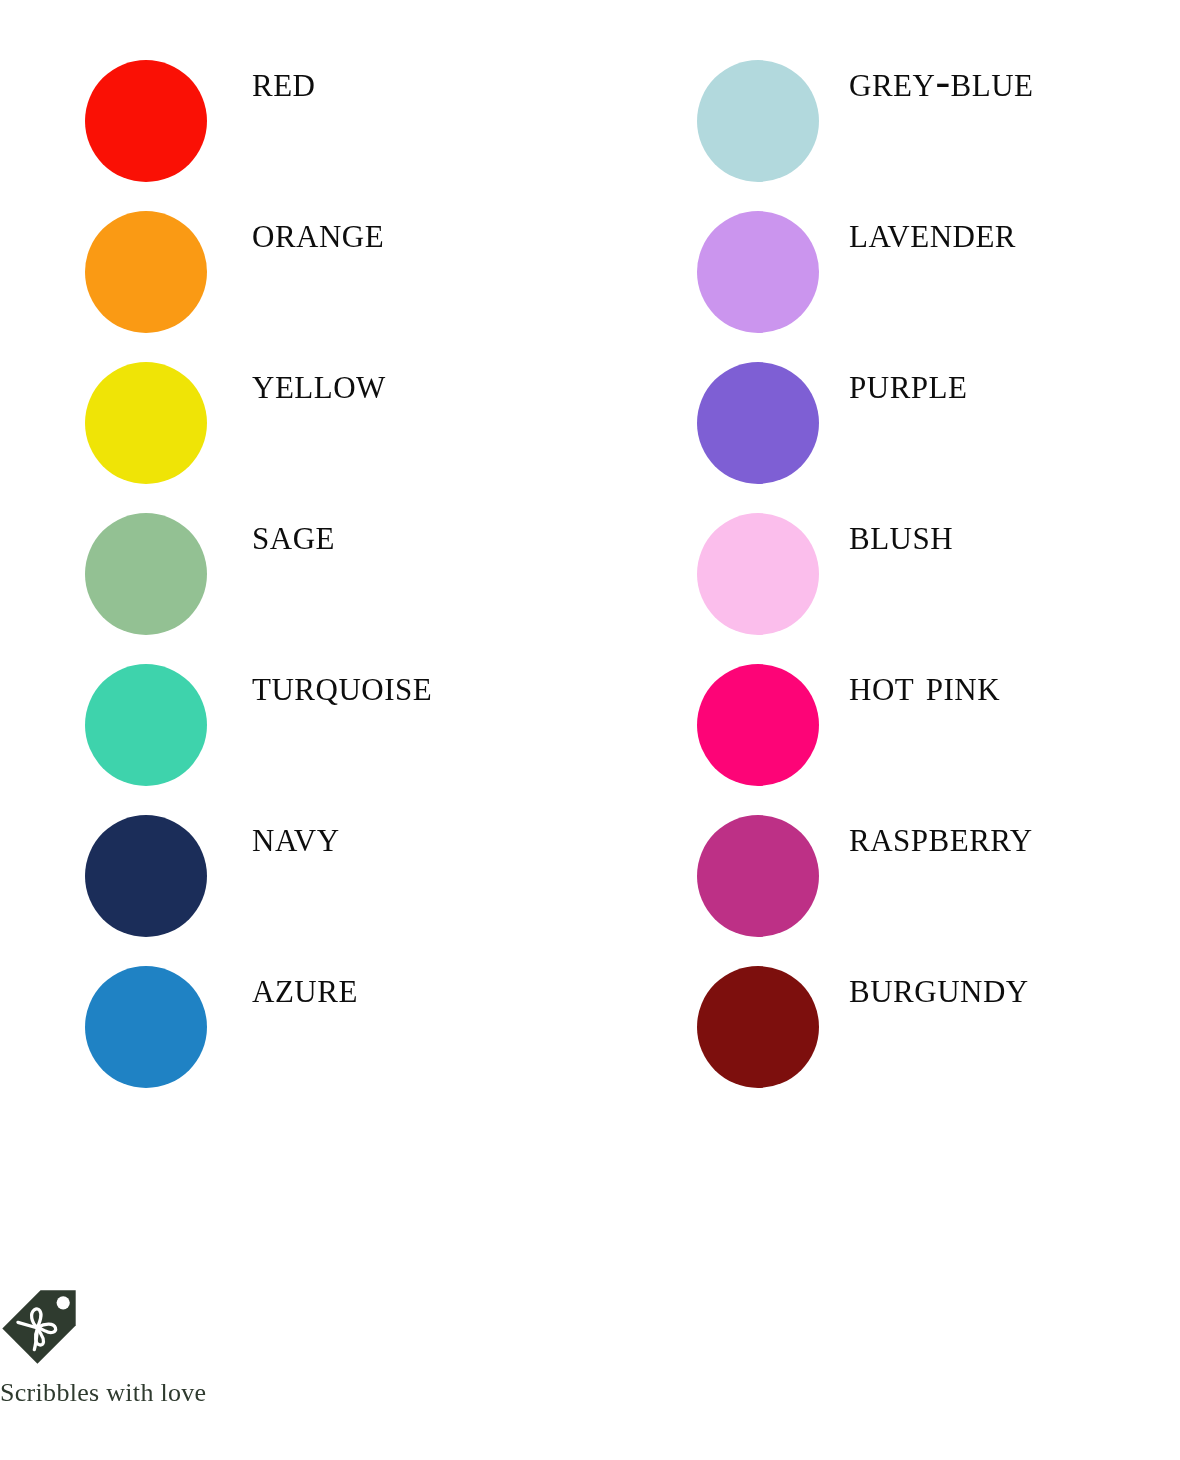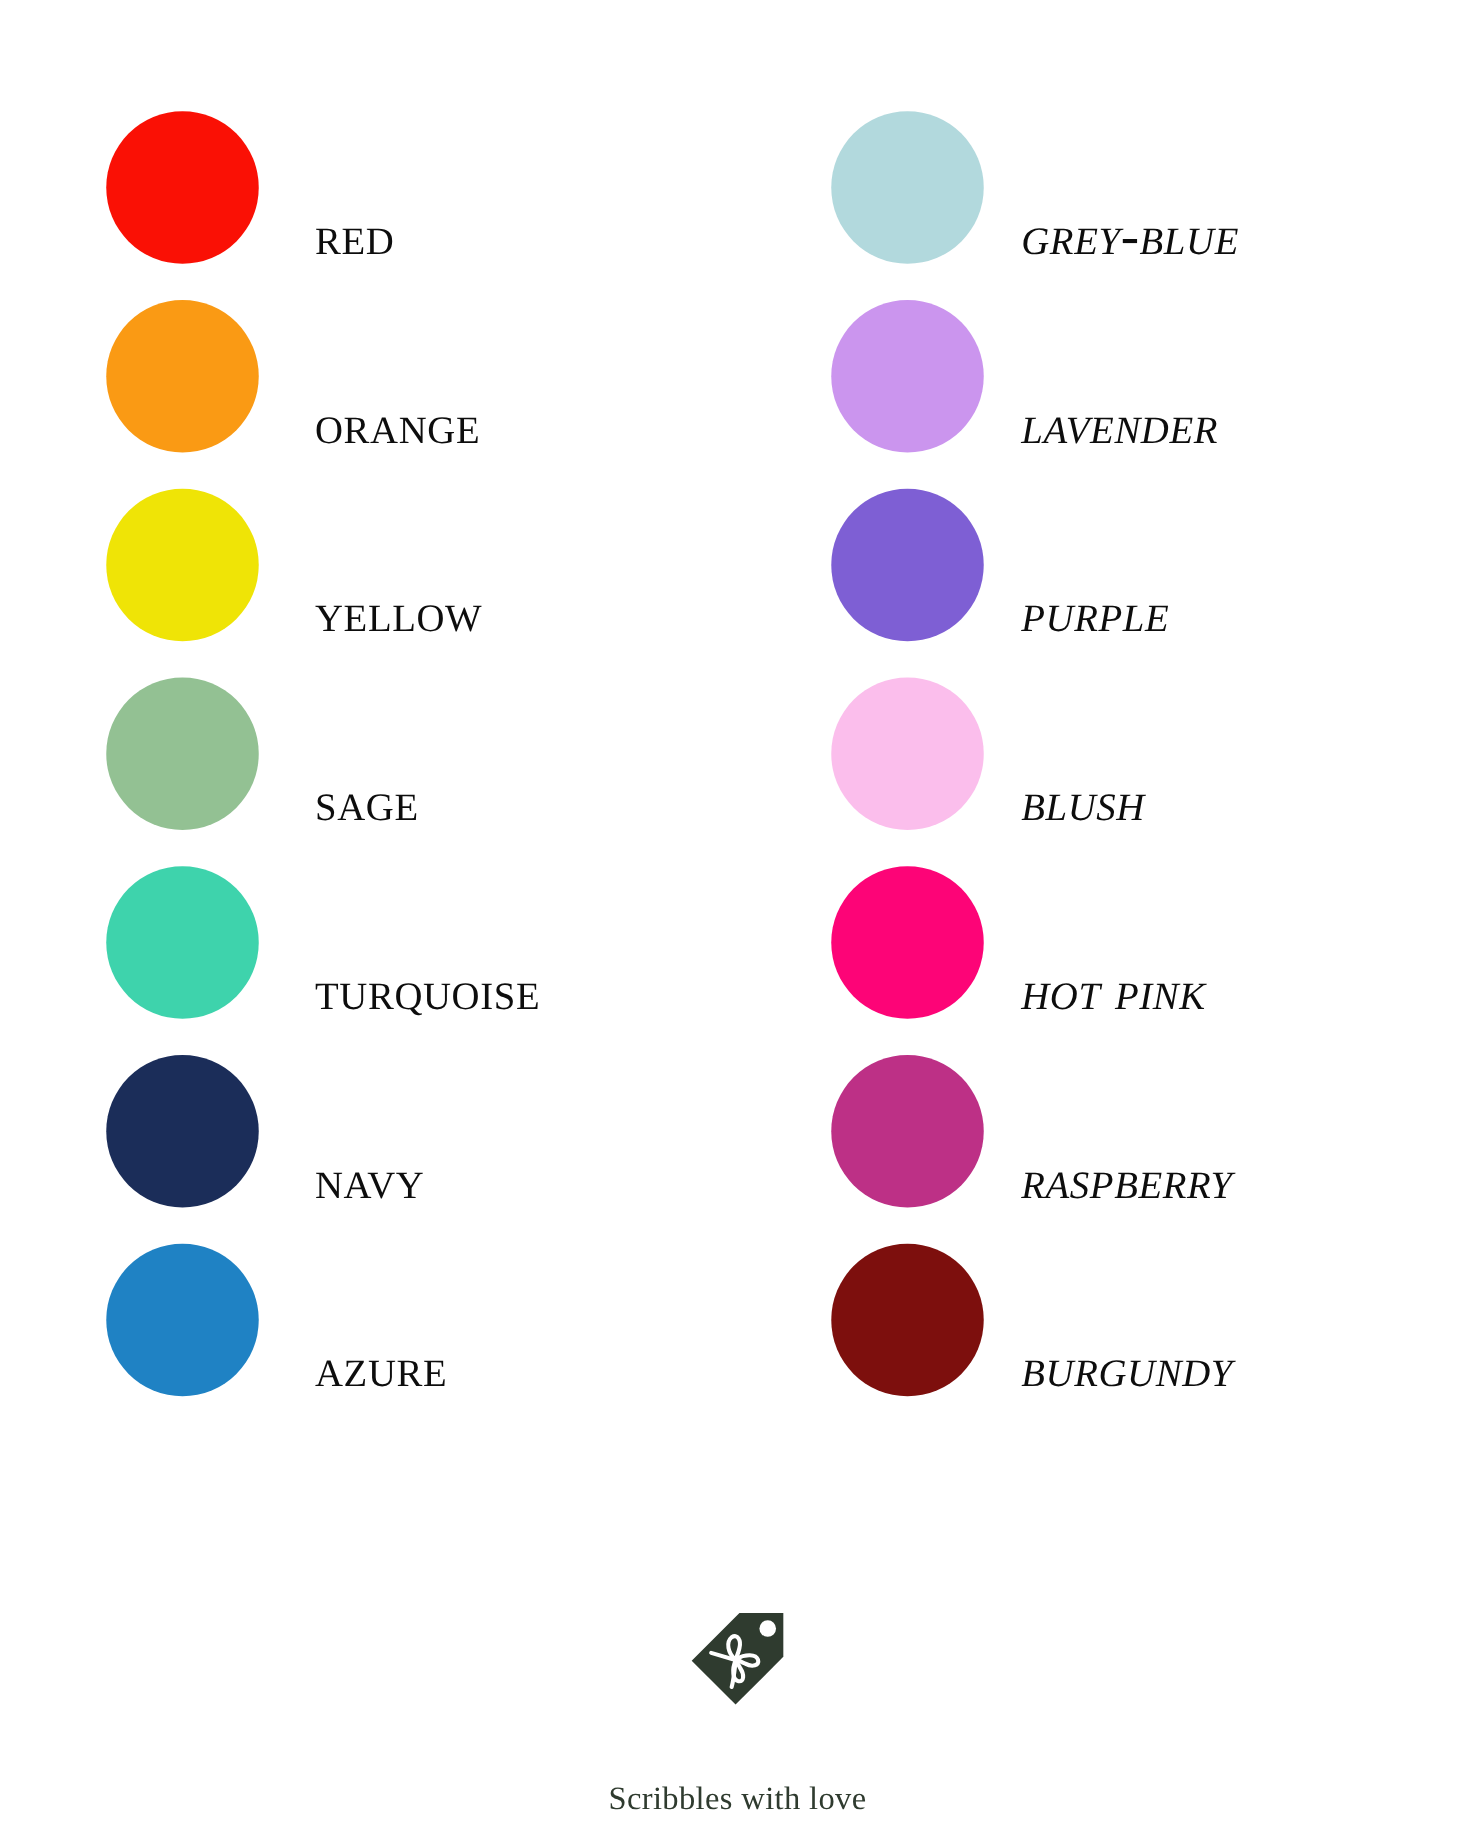--- a/index.html
+++ b/index.html
@@ -18,27 +18,27 @@
   #palette-sheet {
     position: absolute;
     inset: 0;
   }
 
   .swatch-column {
     position: absolute;
     top: 60px;
   }
   #column-left  { left: 85px; }
-  #column-right { left: 665px; font-style: italic; }
+  #column-right { left: 697px; }
 
   .swatch-row {
     position: relative;
     height: 151px;
     display: flex;
-    align-items: flex-end;
+    align-items: flex-start;
   }
 
   .swatch-dot {
     width: 122px;
     height: 122px;
     border-radius: 50%;
     flex: 0 0 122px;
     background: #cccccc;
   }
 
@@ -59,22 +59,20 @@
   #column-right .swatch-label { margin-left: 30px; }
 
   
   #brand-footer {
     position: absolute;
     left: 0;
     right: 0;
     top: 1288px;
     display: flex;
     flex-direction: column;
-    align-items: center;
-    gap: 46px;
   }
   #brand-logo-mark {
     width: 78px;
     height: 78px;
     display: block;
   }
   #brand-wordmark {
     margin-top: 14px;
     font-family: "Liberation Serif", "DejaVu Serif", serif;
     font-size: 26px;

